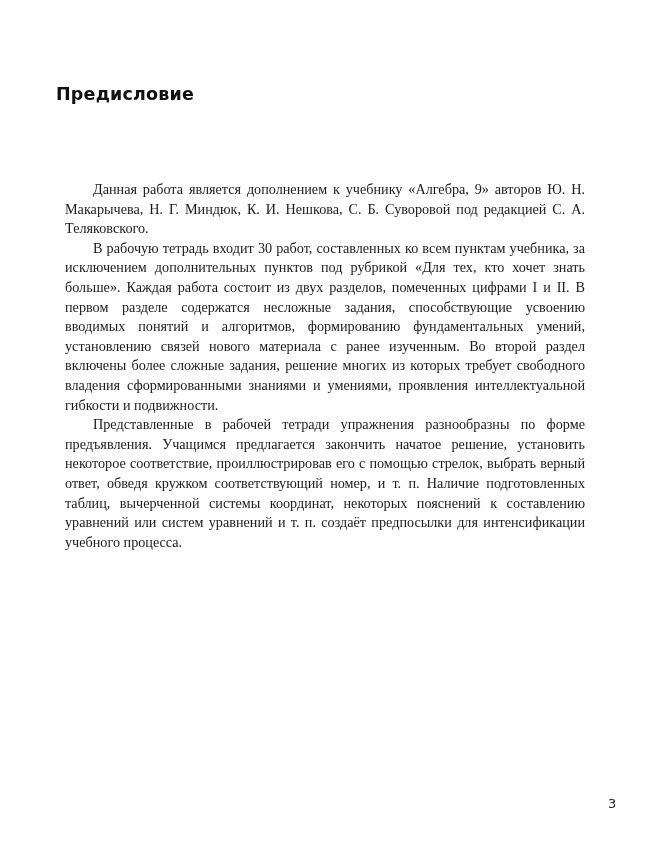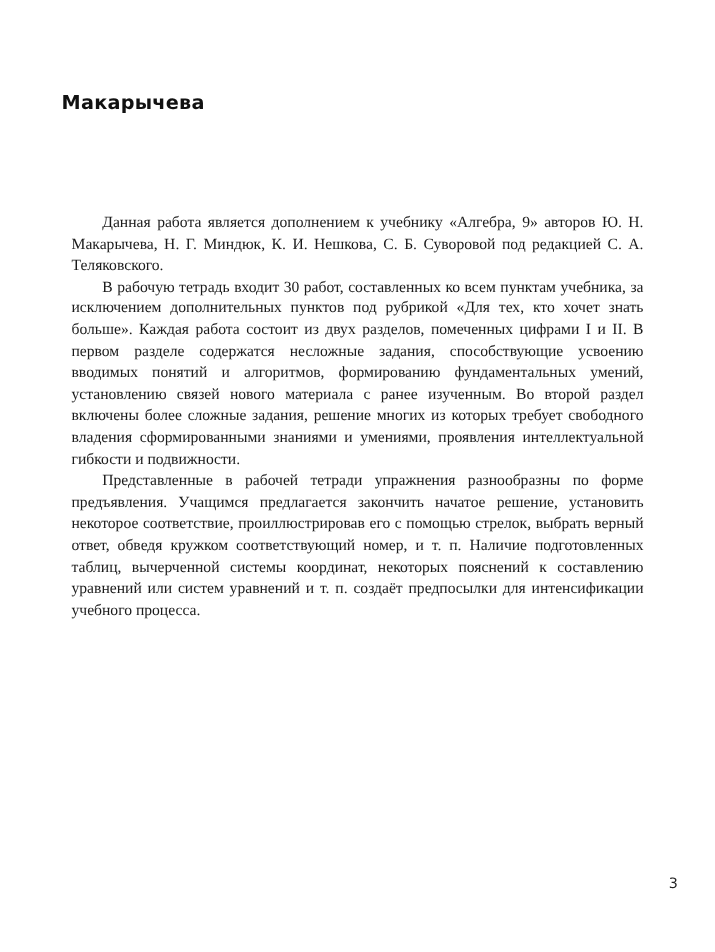--- a/index.html
+++ b/index.html
@@ -28,21 +28,21 @@
     top: 72px;
     font-family: "DejaVu Sans", sans-serif;
     font-weight: bold;
     font-size: 17.5px;
     letter-spacing: 0.2px;
     color: #111111;
   }
   .body-text {
     position: absolute;
     left: 65px;
-    top: 193px;
+    top: 180px;
     width: 520px;
   }
   .para {
     margin: 0 0 0 0;
     text-align: justify;
     text-justify: inter-word;
     font-size: 14.2px;
     line-height: 19.6px;
     text-indent: 28px;
     hyphens: manual;
@@ -55,21 +55,21 @@
     font-family: "DejaVu Sans", sans-serif;
     font-size: 13px;
     color: #222222;
   }
 </style>
 </head>
 <body>
 
 <div class="page">
 
-  <h1 class="title">Макарычева</h1>
+  <h1 class="title">Предисловие</h1>
 
   <div class="body-text">
     <p class="para">Данная работа является дополнением к учебнику «Алгебра, 9» авторов Ю. Н. Макарычева, Н. Г. Миндюк, К. И. Нешкова, С. Б. Суворовой под редакцией С. А. Теляковского.</p>
     <p class="para">В рабочую тетрадь входит 30 работ, составленных ко всем пунктам учебника, за исключением дополнительных пунктов под рубрикой «Для тех, кто хочет знать больше». Каждая работа состоит из двух разделов, помеченных цифрами I и II. В первом разделе содержатся несложные задания, способствующие усвоению вводимых понятий и алгоритмов, формированию фундаментальных умений, установлению связей нового материала с ранее изученным. Во второй раздел включены более сложные задания, решение многих из которых требует свободного владения сформированными знаниями и умениями, проявления интеллектуальной гибкости и подвижности.</p>
     <p class="para">Представленные в рабочей тетради упражнения разнообразны по форме предъявления. Учащимся предлагается закончить начатое решение, установить некоторое соответствие, проиллюстрировав его с помощью стрелок, выбрать верный ответ, обведя кружком соответствующий номер, и т. п. Наличие подготовленных таблиц, вычерченной системы координат, некоторых пояснений к составлению уравнений или систем уравнений и т. п. создаёт предпосылки для интенсификации учебного процесса.</p>
   </div>
 
   <div class="page-number">3</div>
 
 </div>

